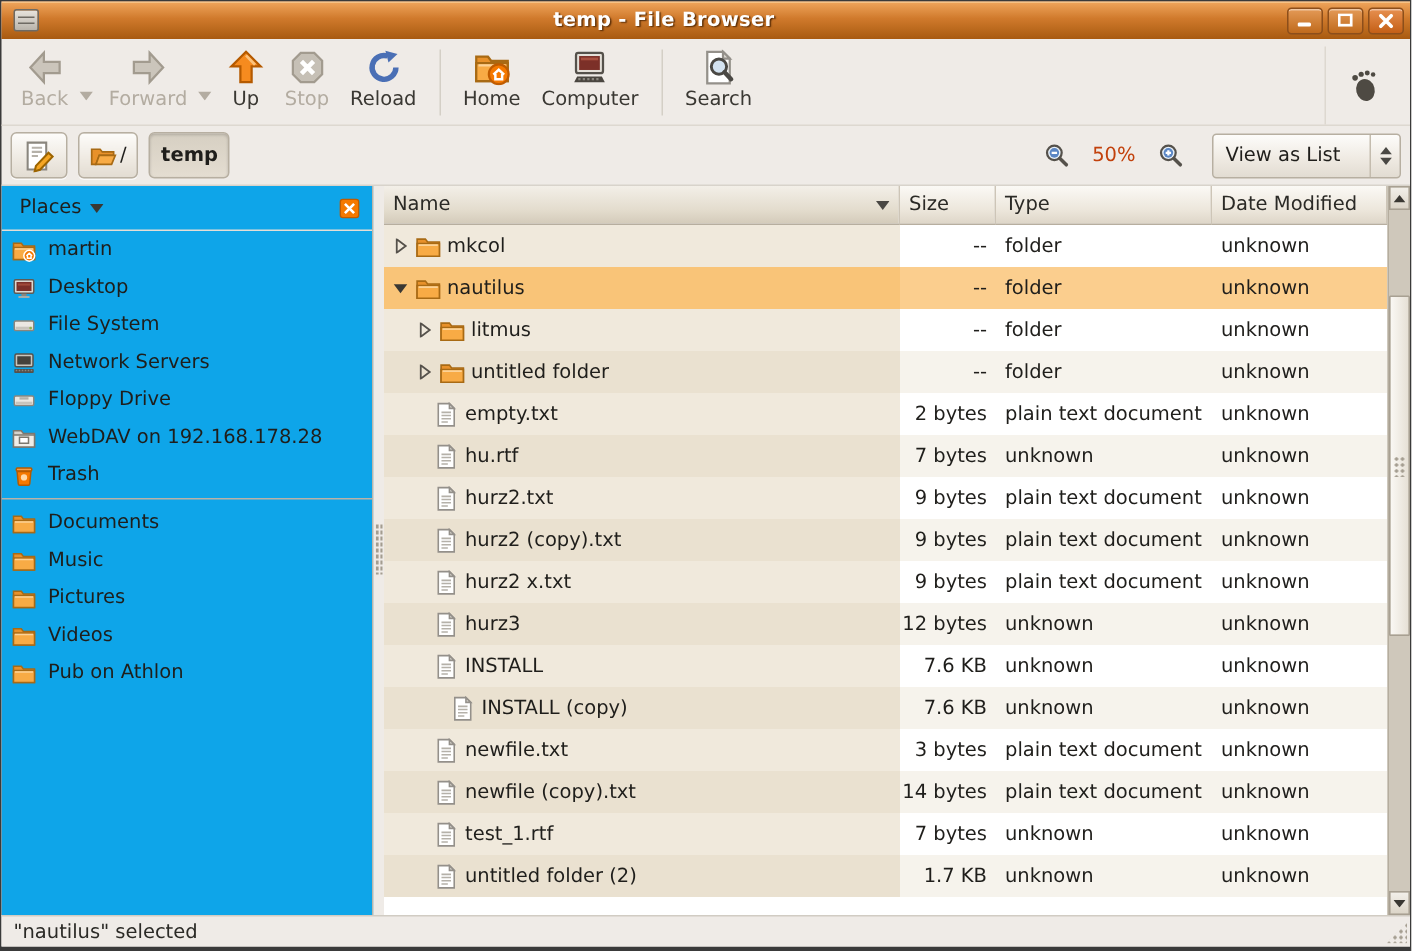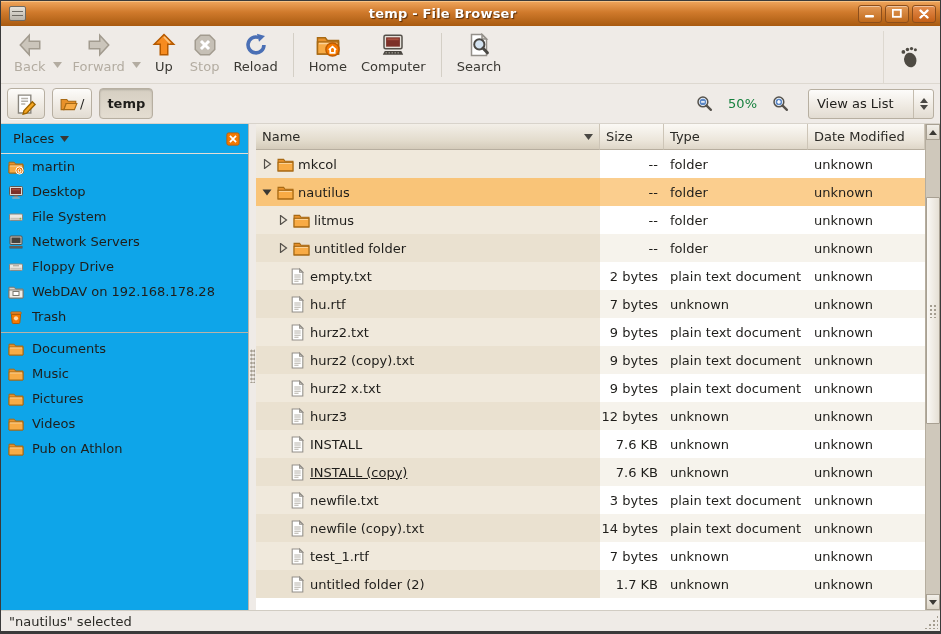--- a/index.html
+++ b/index.html
@@ -45,21 +45,21 @@
     border-left:1px solid #ddd8d0; }
 
   
   .locationbar { height:39px; flex:0 0 39px; display:flex; align-items:center; padding:0 6px; gap:7px; }
   .lbtn { height:31px; min-width:34px; display:flex; align-items:center; justify-content:center; gap:2px;
     padding:0 7px; border:1px solid #b7afa1; border-radius:4px;
     background:linear-gradient(#fdfcfa,#eee9e1 60%, #e2dcd2); box-shadow:0 1px 0 rgba(255,255,255,.7); }
   .lbtn.active { background:linear-gradient(#d6cfc2,#e4ddd1); box-shadow:inset 0 1px 2px rgba(0,0,0,.18);
     font-weight:bold; }
   .lspacer { flex:1; }
-  .zoom-level { margin:0 8px; color:#15803d; }
+  .zoom-level { margin:0 8px; color:#c2410c; }
   .viewsel { height:30px; width:126px; margin-left:12px; display:flex; align-items:center;
     border:1px solid #b7afa1; border-radius:3px;
     background:linear-gradient(#fdfcfa,#eee9e1 60%,#e2dcd2); }
   .viewsel .vlabel { flex:1; padding-left:8px; white-space:nowrap; }
   .viewsel .stepper { width:20px; align-self:stretch; border-left:1px solid #c4bcae;
     display:flex; flex-direction:column; align-items:center; justify-content:center; gap:2px; }
 
   
   .content { flex:1; display:flex; border-top:1px solid #d8d3cb; overflow:hidden; }
   .sidebar { width:248px; flex:0 0 248px; background:#0ea5e9; border-right:1px solid #bdb6aa;
@@ -667,21 +667,21 @@
                     </svg>
                   </span>
                   <span>INSTALL</span>
                 </span>
               </div>
               <div class="cell col-size size" style="background: rgb(255, 255, 255);">7.6 KB</div>
               <div class="cell col-type" style="background: rgb(255, 255, 255);">unknown</div>
               <div class="cell col-date" style="background: rgb(255, 255, 255);">unknown</div>
             </div>
             <div class="frow">
-              <div class="cell col-name" style="background: rgb(234, 225, 208); padding-left: 33px; text-decoration: underline;">
+              <div class="cell col-name" style="background: rgb(234, 225, 208); padding-left: 44px;">
                 <span class="name-inner">
                   <span class="icon">
                     <svg width="17" height="17" viewBox="0 0 16 16">
                       <path d="M3 1h7l3 3v11H3z" fill="#fff" stroke="#94908a"></path>
                       <path d="M10 1v3h3z" fill="#dedbd4" stroke="#94908a"></path>
                       <path d="M5 6.5h6M5 8.5h6M5 10.5h6M5 12.5h4" stroke="#b5b1a9" stroke-width="1"></path>
                     </svg>
                   </span>
                   <span>INSTALL (copy)</span>
                 </span>

